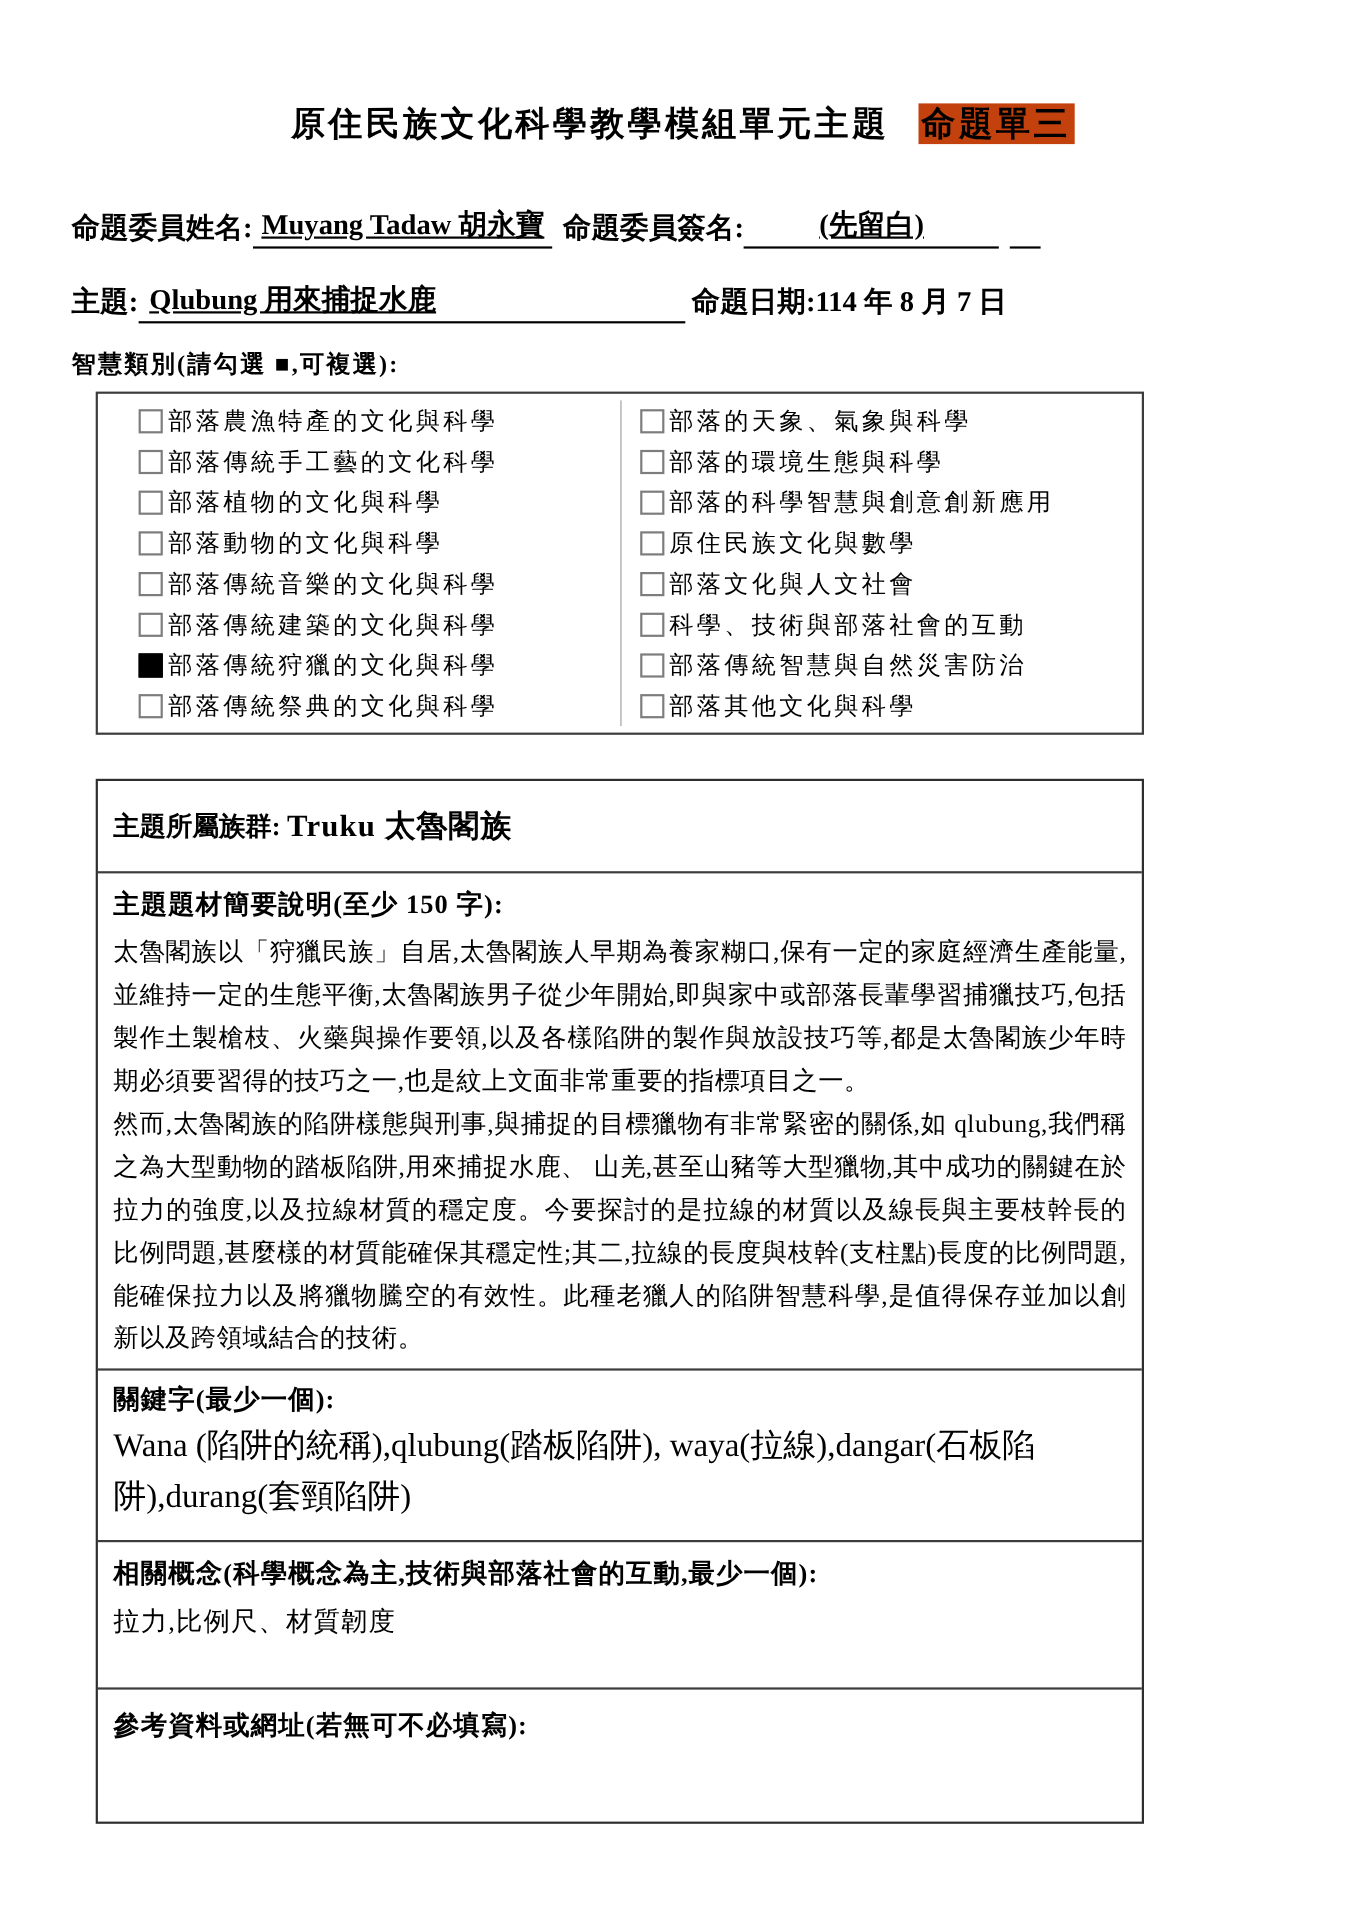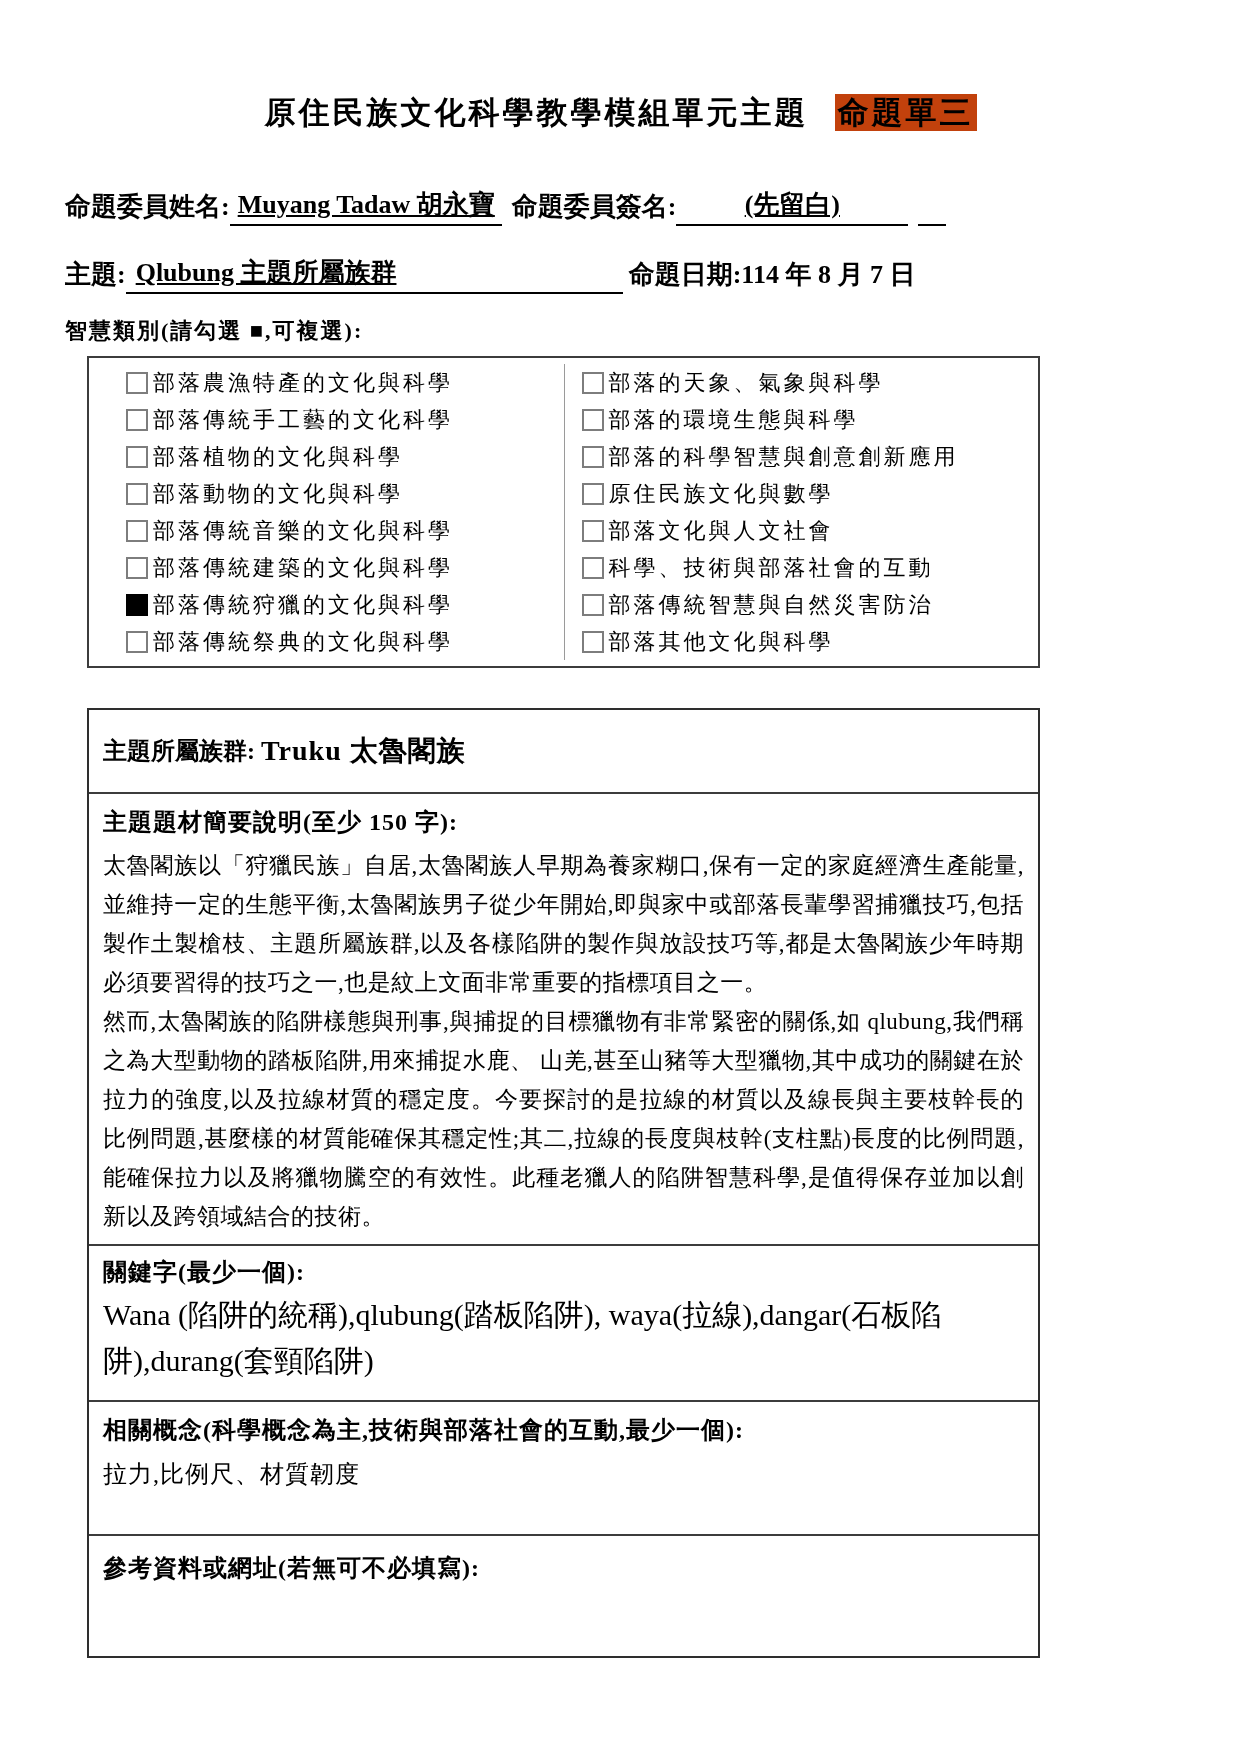--- a/index.html
+++ b/index.html
@@ -78,21 +78,21 @@
 
   <div class="doc-title">
     <span>原住民族文化科學教學模組單元主題</span><span class="gap"></span><span class="hl">命題單三</span>
   </div>
 
   <div class="form-line line-committee">
     <span>命題委員姓名:</span><span class="ul name-blank">Muyang Tadaw 胡永寶</span><span class="sign-lbl">命題委員簽名:</span><span class="ul sign-blank">(先留白)</span><span class="ul sign-tail"></span>
   </div>
 
   <div class="form-line line-topic">
-    <span>主題:</span><span class="ul topic-blank">Qlubung 主題所屬族群</span><span class="date-lbl">命題日期:</span><span>114 年 8 月 7 日</span>
+    <span>主題:</span><span class="ul topic-blank">Qlubung 用來捕捉水鹿</span><span class="date-lbl">命題日期:</span><span>114 年 8 月 7 日</span>
   </div>
 
   <div class="cat-heading">智慧類別(請勾選 ■,可複選):</div>
 
   <div class="cat-table">
     <div class="cat-col left">
       <div class="cat-item">
           <span class="cbx"></span>
           <span class="cat-label">部落農漁特產的文化與科學</span>
         </div>
@@ -161,21 +161,21 @@
     </div>
   </div>
 
   <div class="main-table">
     <div class="row ethnic">
       <span class="lbl">主題所屬族群:</span>
       <span class="ethnic-val">Truku 太魯閣族</span>
     </div>
     <div class="row desc">
       <div class="sec-heading">主題題材簡要說明(至少 150 字):</div>
-      <p>太魯閣族以「狩獵民族」自居,太魯閣族人早期為養家糊口,保有一定的家庭經濟生產能量,並維持一定的生態平衡,太魯閣族男子從少年開始,即與家中或部落長輩學習捕獵技巧,包括製作土製槍枝、主題所屬族群,以及各樣陷阱的製作與放設技巧等,都是太魯閣族少年時期必須要習得的技巧之一,也是紋上文面非常重要的指標項目之一。</p>
+      <p>太魯閣族以「狩獵民族」自居,太魯閣族人早期為養家糊口,保有一定的家庭經濟生產能量,並維持一定的生態平衡,太魯閣族男子從少年開始,即與家中或部落長輩學習捕獵技巧,包括製作土製槍枝、火藥與操作要領,以及各樣陷阱的製作與放設技巧等,都是太魯閣族少年時期必須要習得的技巧之一,也是紋上文面非常重要的指標項目之一。</p>
       <p>然而,太魯閣族的陷阱樣態與刑事,與捕捉的目標獵物有非常緊密的關係,如 qlubung,我們稱之為大型動物的踏板陷阱,用來捕捉水鹿、 山羌,甚至山豬等大型獵物,其中成功的關鍵在於拉力的強度,以及拉線材質的穩定度。今要探討的是拉線的材質以及線長與主要枝幹長的比例問題,甚麼樣的材質能確保其穩定性;其二,拉線的長度與枝幹(支柱點)長度的比例問題,能確保拉力以及將獵物騰空的有效性。此種老獵人的陷阱智慧科學,是值得保存並加以創新以及跨領域結合的技術。</p>
     </div>
     <div class="row keywords">
       <div class="sec-heading">關鍵字(最少一個):</div>
       <div class="kw-value">Wana (陷阱的統稱),qlubung(踏板陷阱), waya(拉線),dangar(石板陷阱),durang(套頸陷阱)</div>
     </div>
     <div class="row concepts">
       <div class="sec-heading">相關概念(科學概念為主,技術與部落社會的互動,最少一個):</div>
       <div class="concept-value">拉力,比例尺、材質韌度</div>
     </div>

